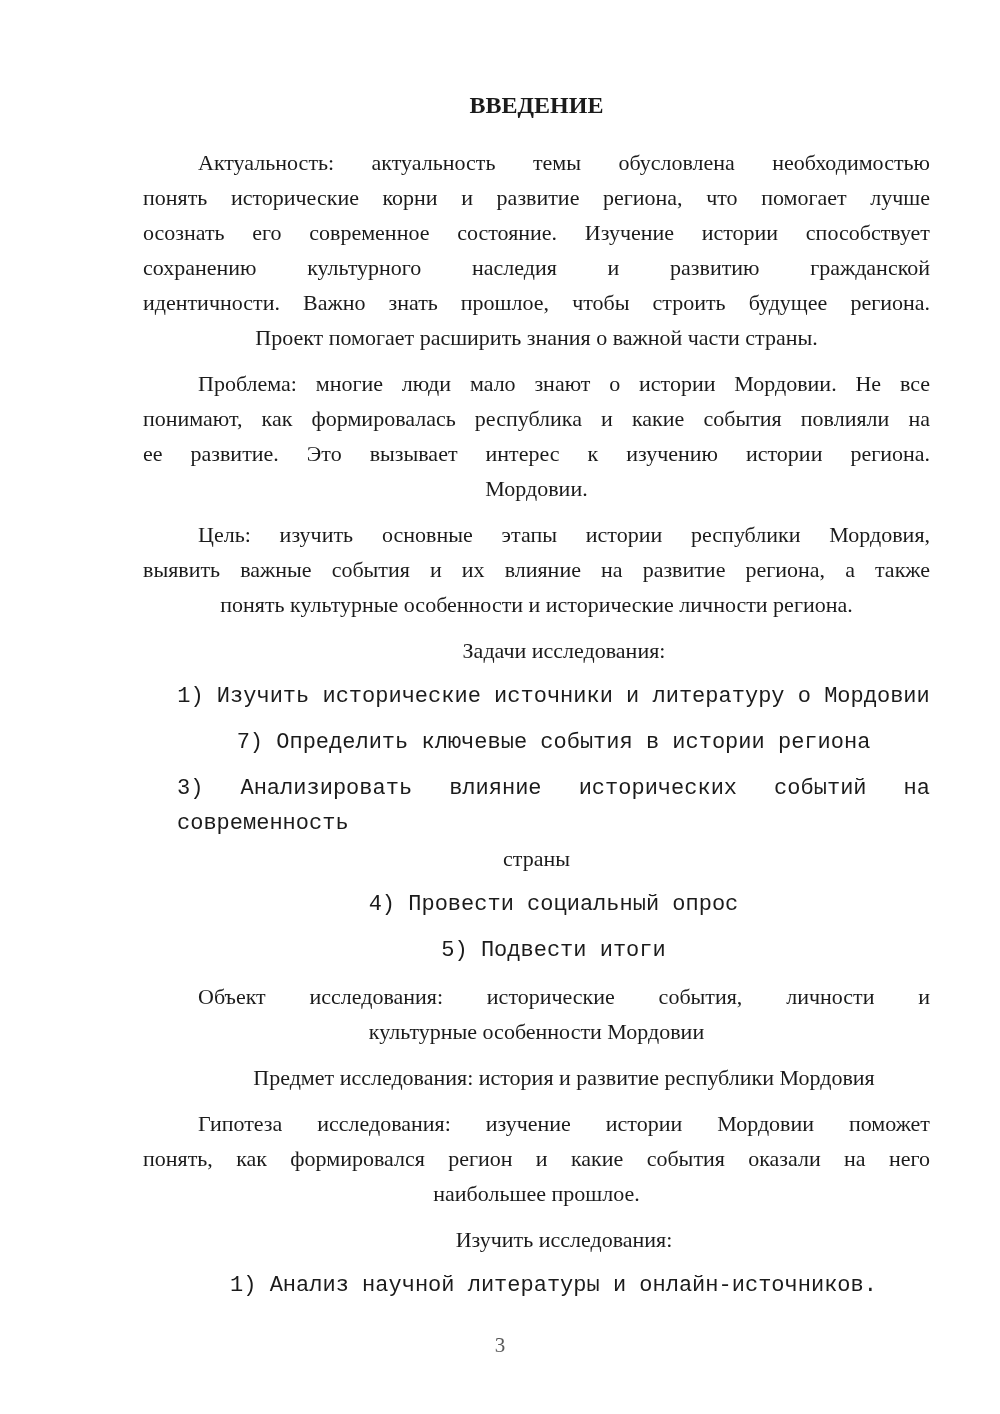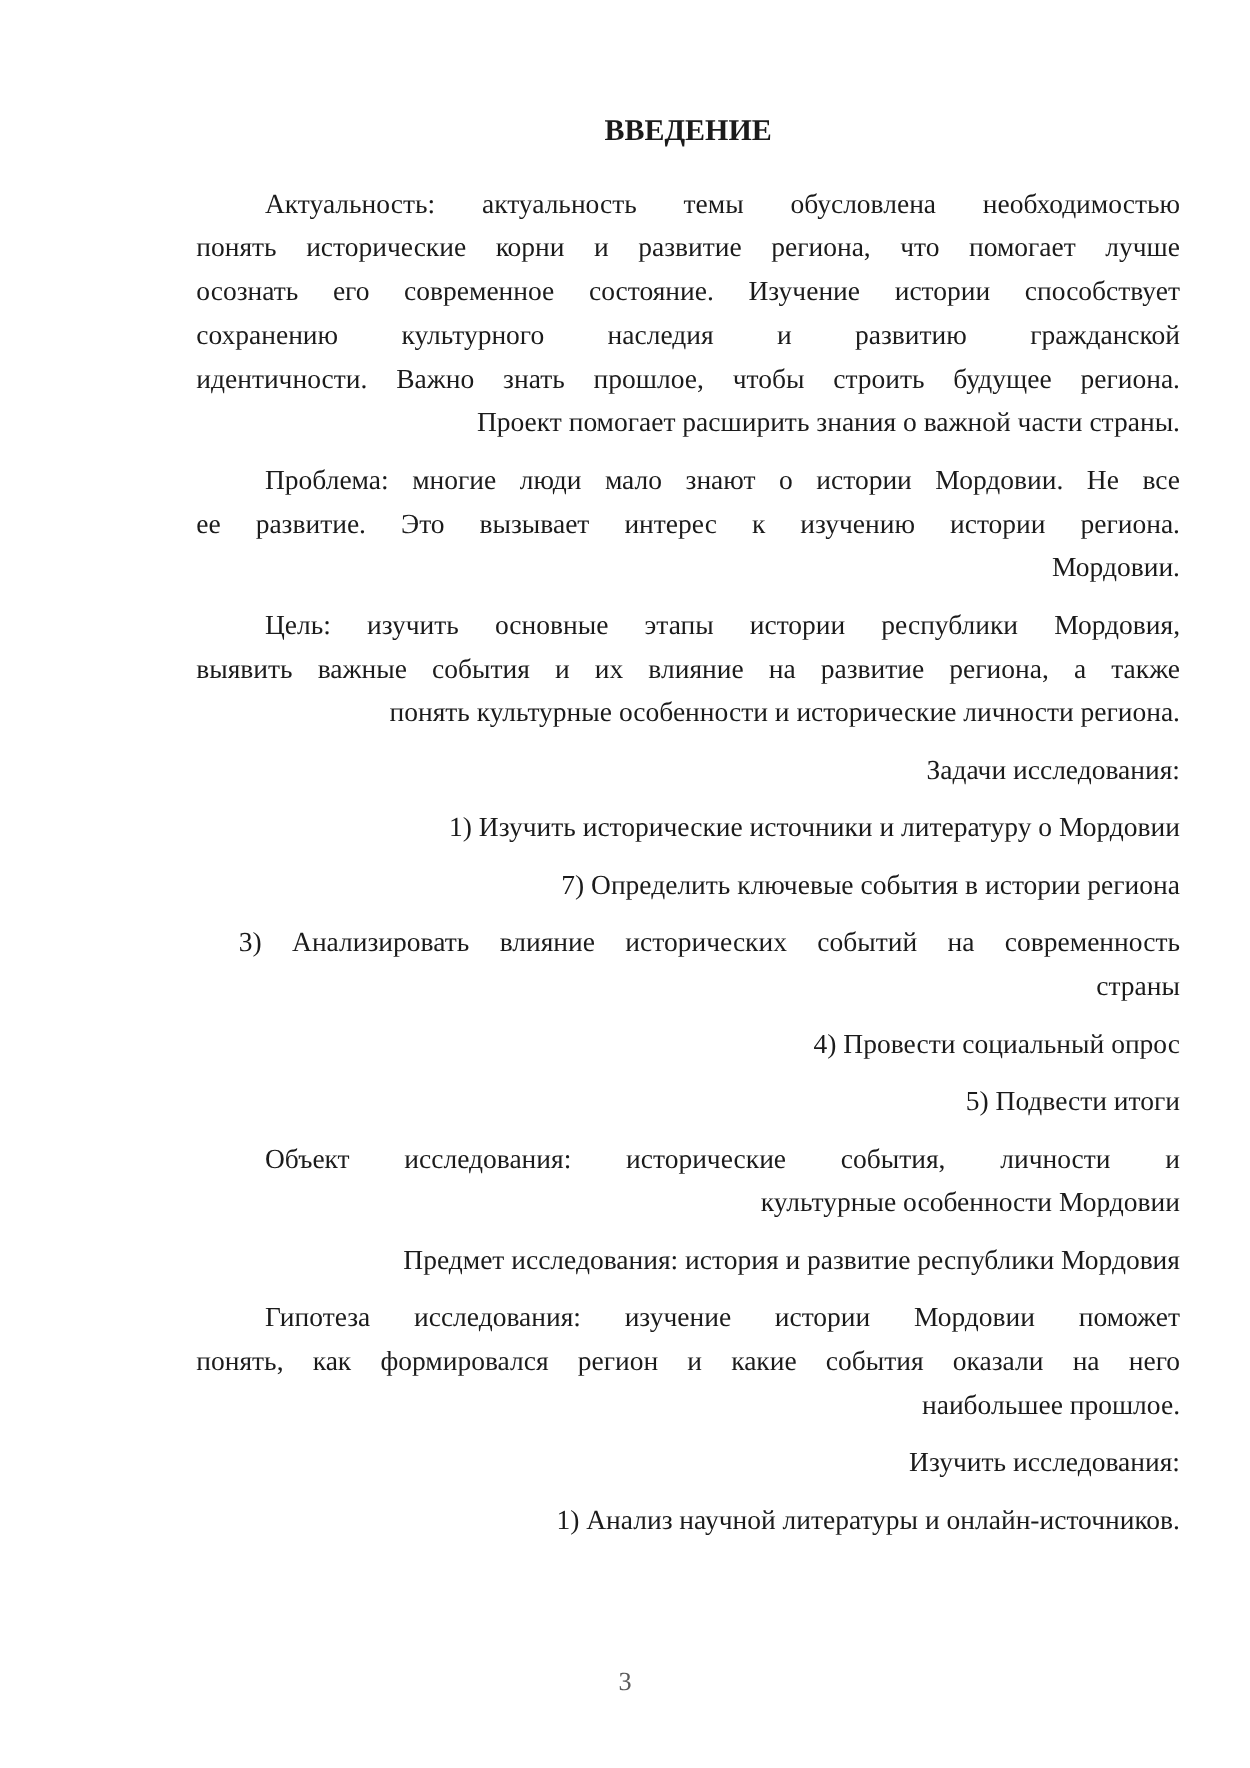--- a/index.html
+++ b/index.html
@@ -10,42 +10,41 @@
     background: #ffffff;
     font-family: "Liberation Serif", "DejaVu Serif", serif;
     color: #1b1b1b;
     overflow: hidden;
   }
   .content {
     position: absolute;
     left: 143px;
     top: 88px;
     width: 787px;
-    margin-left: 14px;
   }
   .doc-title {
     margin: 0 0 22px 0;
     font-size: 24px;
     font-weight: bold;
     line-height: 35px;
     text-align: center;
   }
   .para { margin: 0 0 11px 0; }
   .para:last-child { margin-bottom: 0; }
   .line {
     font-size: 22px;
     line-height: 35px;
-    text-align: right;
+    text-align: center;
   }
   .line.just {
     text-align: justify;
     text-align-last: justify;
   }
   .para.body .line.first { padding-left: 55px; }
-  .para.list .line.first { padding-left: 34px; }
+  .para.list .line.first { padding-left: 34px; font-family: Liberation Mono, monospace; }
   .footer {
     position: absolute;
     left: 0;
     top: 1330px;
     width: 100%;
     text-align: center;
     font-size: 21px;
     line-height: 30px;
     color: #5a5a5a;
   }
@@ -60,20 +59,21 @@
         <div class="para body">
           <div class="line first just">Актуальность: актуальность темы обусловлена необходимостью</div>
           <div class="line just">понять исторические корни и развитие региона, что помогает лучше</div>
           <div class="line just">осознать его современное состояние. Изучение истории способствует</div>
           <div class="line just">сохранению культурного наследия и развитию гражданской</div>
           <div class="line just">идентичности. Важно знать прошлое, чтобы строить будущее региона.</div>
           <div class="line">Проект помогает расширить знания о важной части страны.</div>
         </div>
         <div class="para body">
           <div class="line first just">Проблема: многие люди мало знают о истории Мордовии. Не все</div>
+          <div class="line just">понимают, как формировалась республика и какие события повлияли на</div>
           <div class="line just">ее развитие. Это вызывает интерес к изучению истории региона.</div>
           <div class="line">Мордовии.</div>
         </div>
         <div class="para body">
           <div class="line first just">Цель: изучить основные этапы истории республики Мордовия,</div>
           <div class="line just">выявить важные события и их влияние на развитие региона, а также</div>
           <div class="line">понять культурные особенности и исторические личности региона.</div>
         </div>
         <div class="para body">
           <div class="line first">Задачи исследования:</div>

